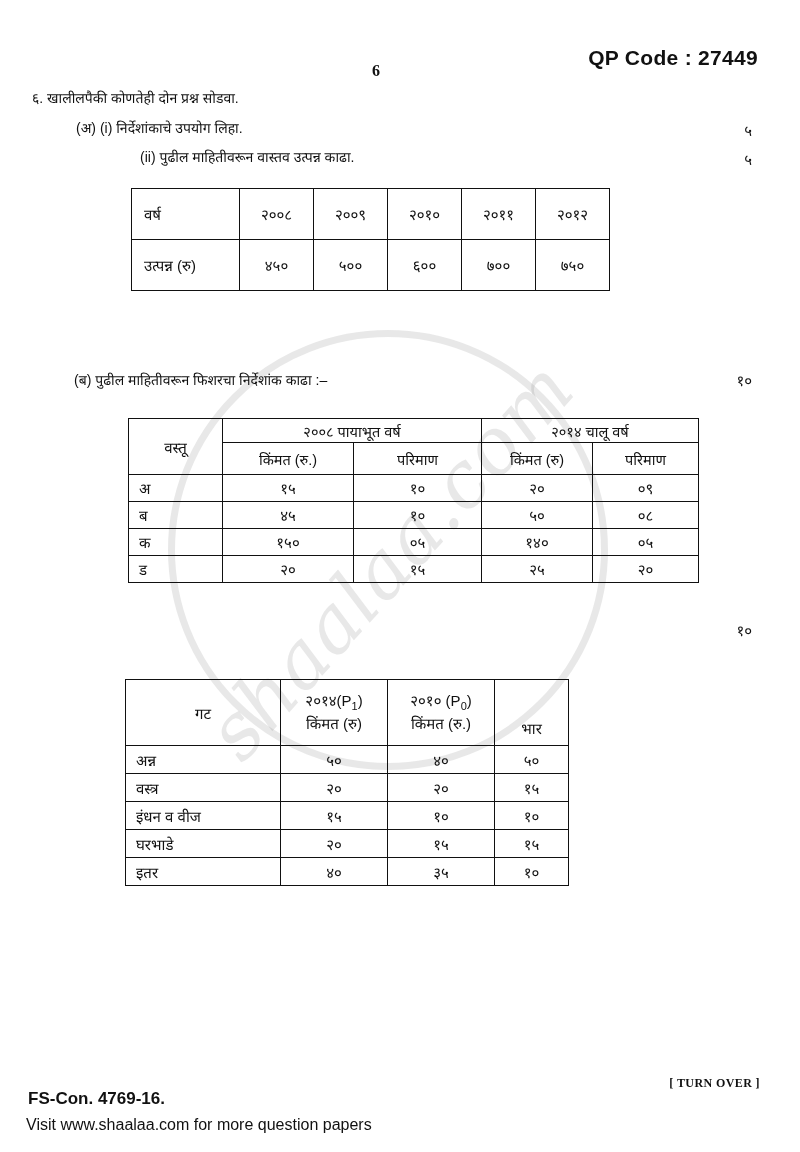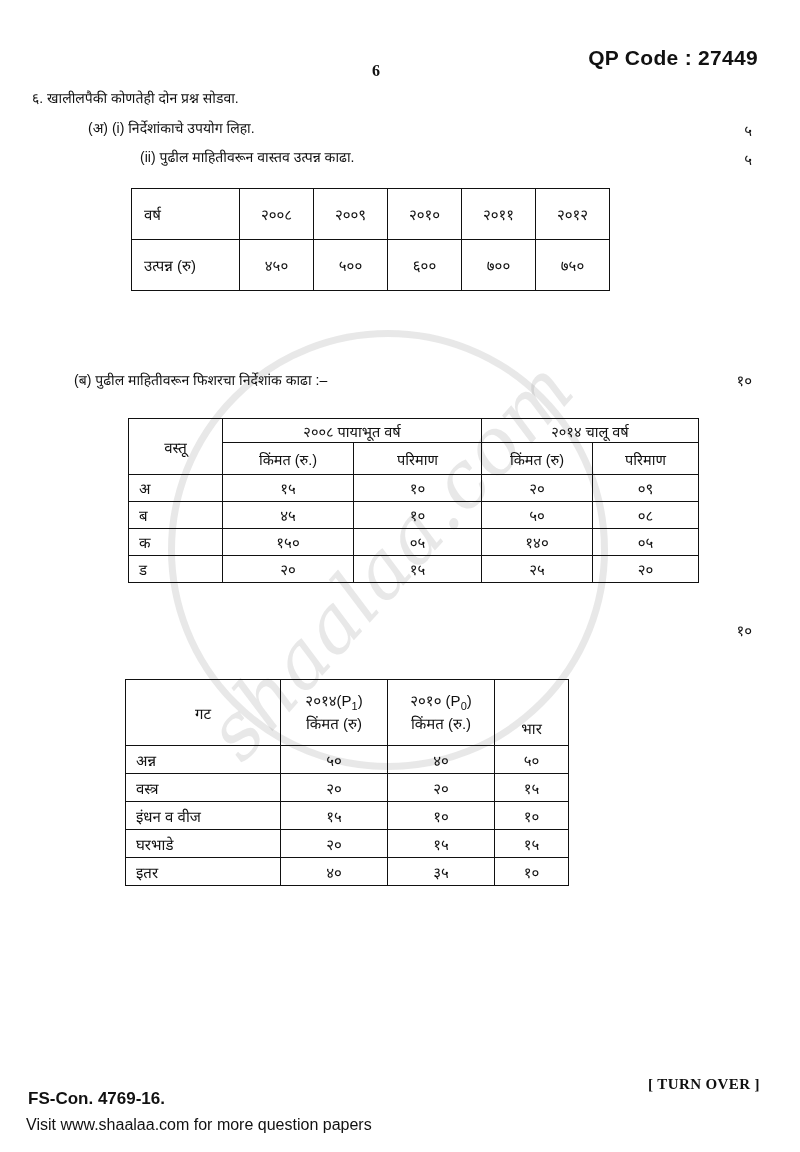--- a/index.html
+++ b/index.html
@@ -69,21 +69,21 @@
   }
 
   
   .q-line {
     position: absolute;
     font-family: "Liberation Sans", sans-serif;
     font-size: 14px;
     white-space: nowrap;
   }
   .q-num { left: 32px; top: 88px; }
-  .q-a   { left: 88px; top: 118px; }
+  .q-a   { left: 76px; top: 118px; }
   .q-aii { left: 140px; top: 147px; }
   .q-b   { left: 74px; top: 370px; }
   .q-c   { left: 58px; top: 620px; }
 
   .marks {
     position: absolute;
     right: 48px;
     font-family: "Liberation Sans", sans-serif;
     font-size: 15px;
   }
@@ -138,21 +138,21 @@
   #table-cost-of-living td.rlbl { text-align: left; padding-left: 10px; }
   .sub-p { font-size: 11px; vertical-align: sub; }
 
   
   .turn-over {
     position: absolute;
     right: 40px;
     top: 1076px;
     font-family: "Liberation Serif", serif;
     font-weight: bold;
-    font-size: 15px;
+    font-size: 12px;
     letter-spacing: 0.4px;
   }
   .fs-con {
     position: absolute;
     left: 28px;
     top: 1089px;
     font-family: "Liberation Sans", sans-serif;
     font-weight: bold;
     font-size: 17px;
   }

